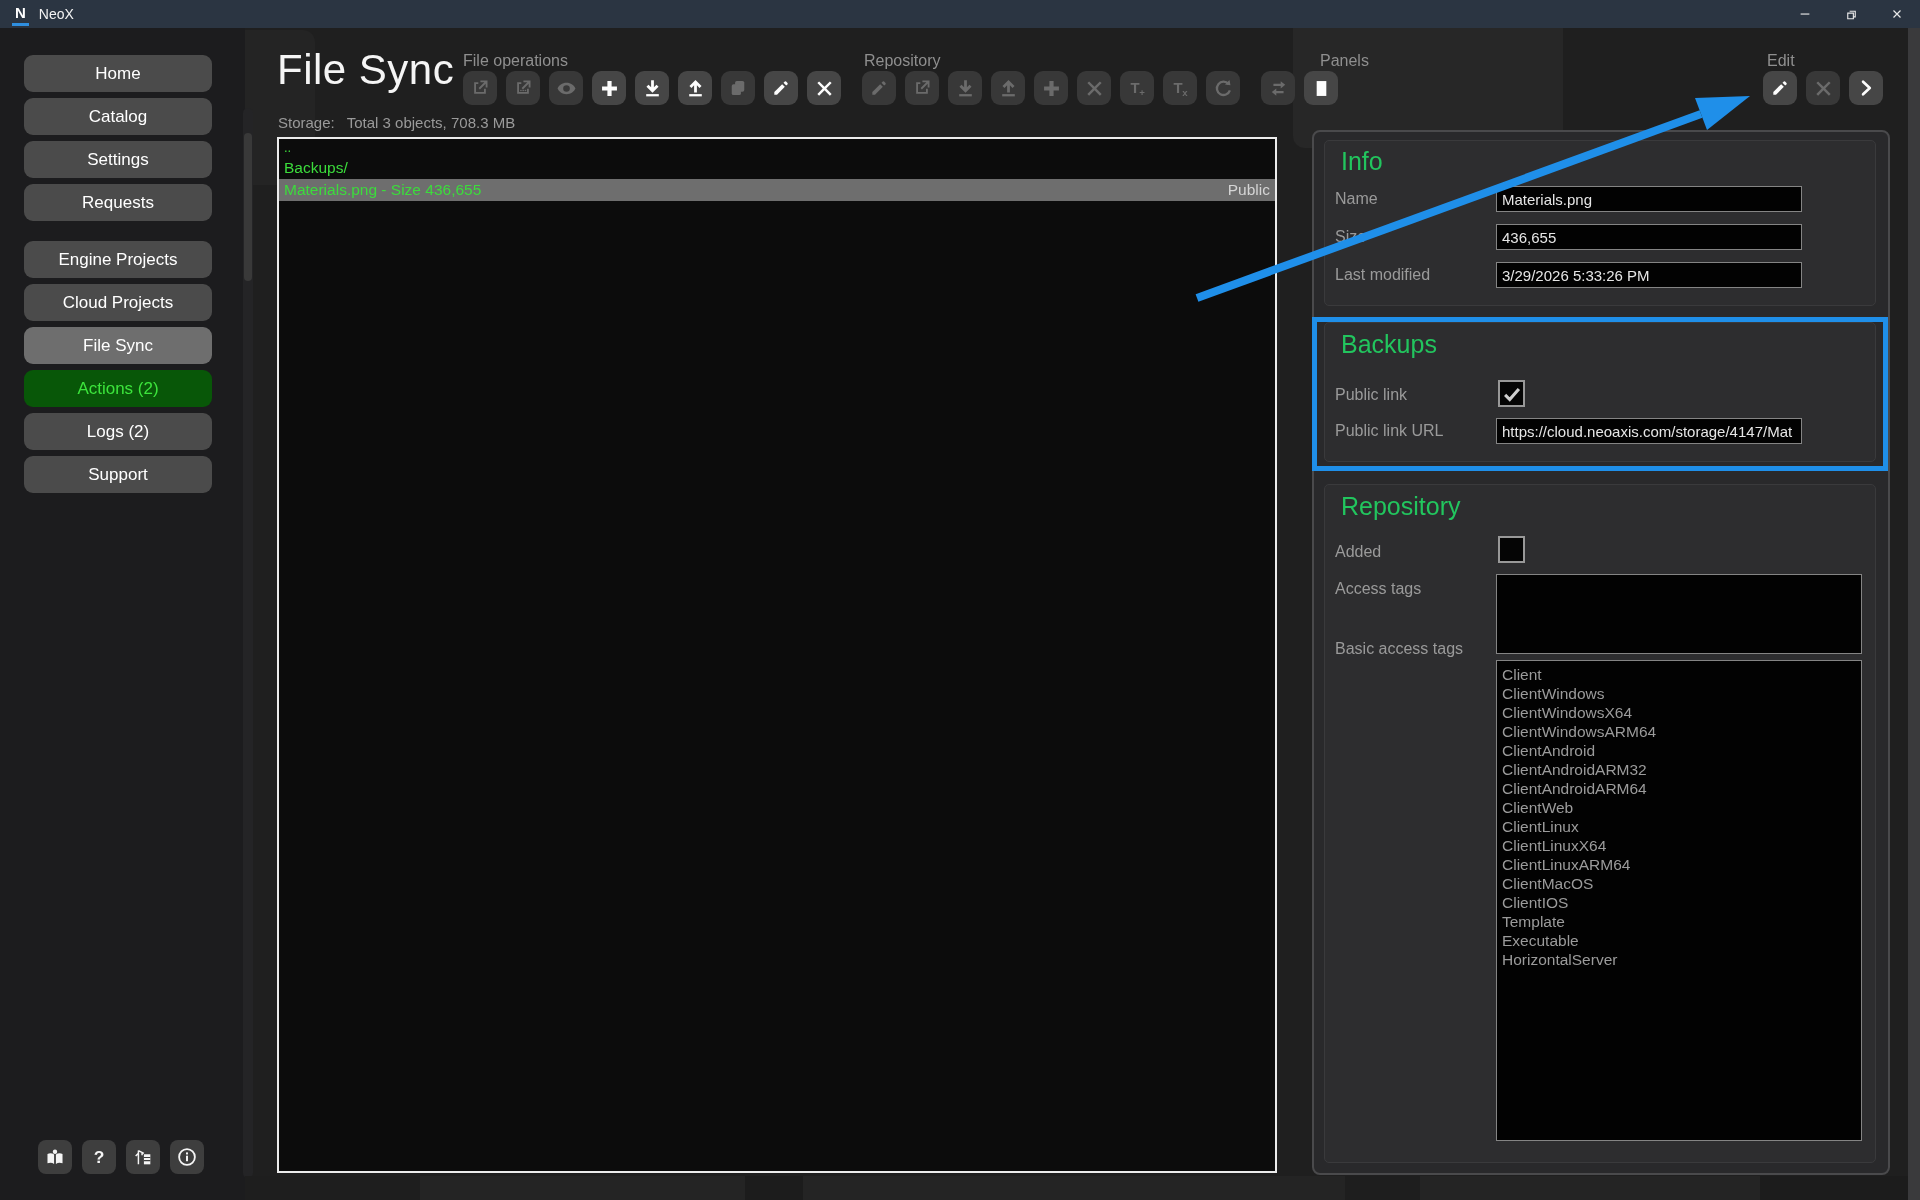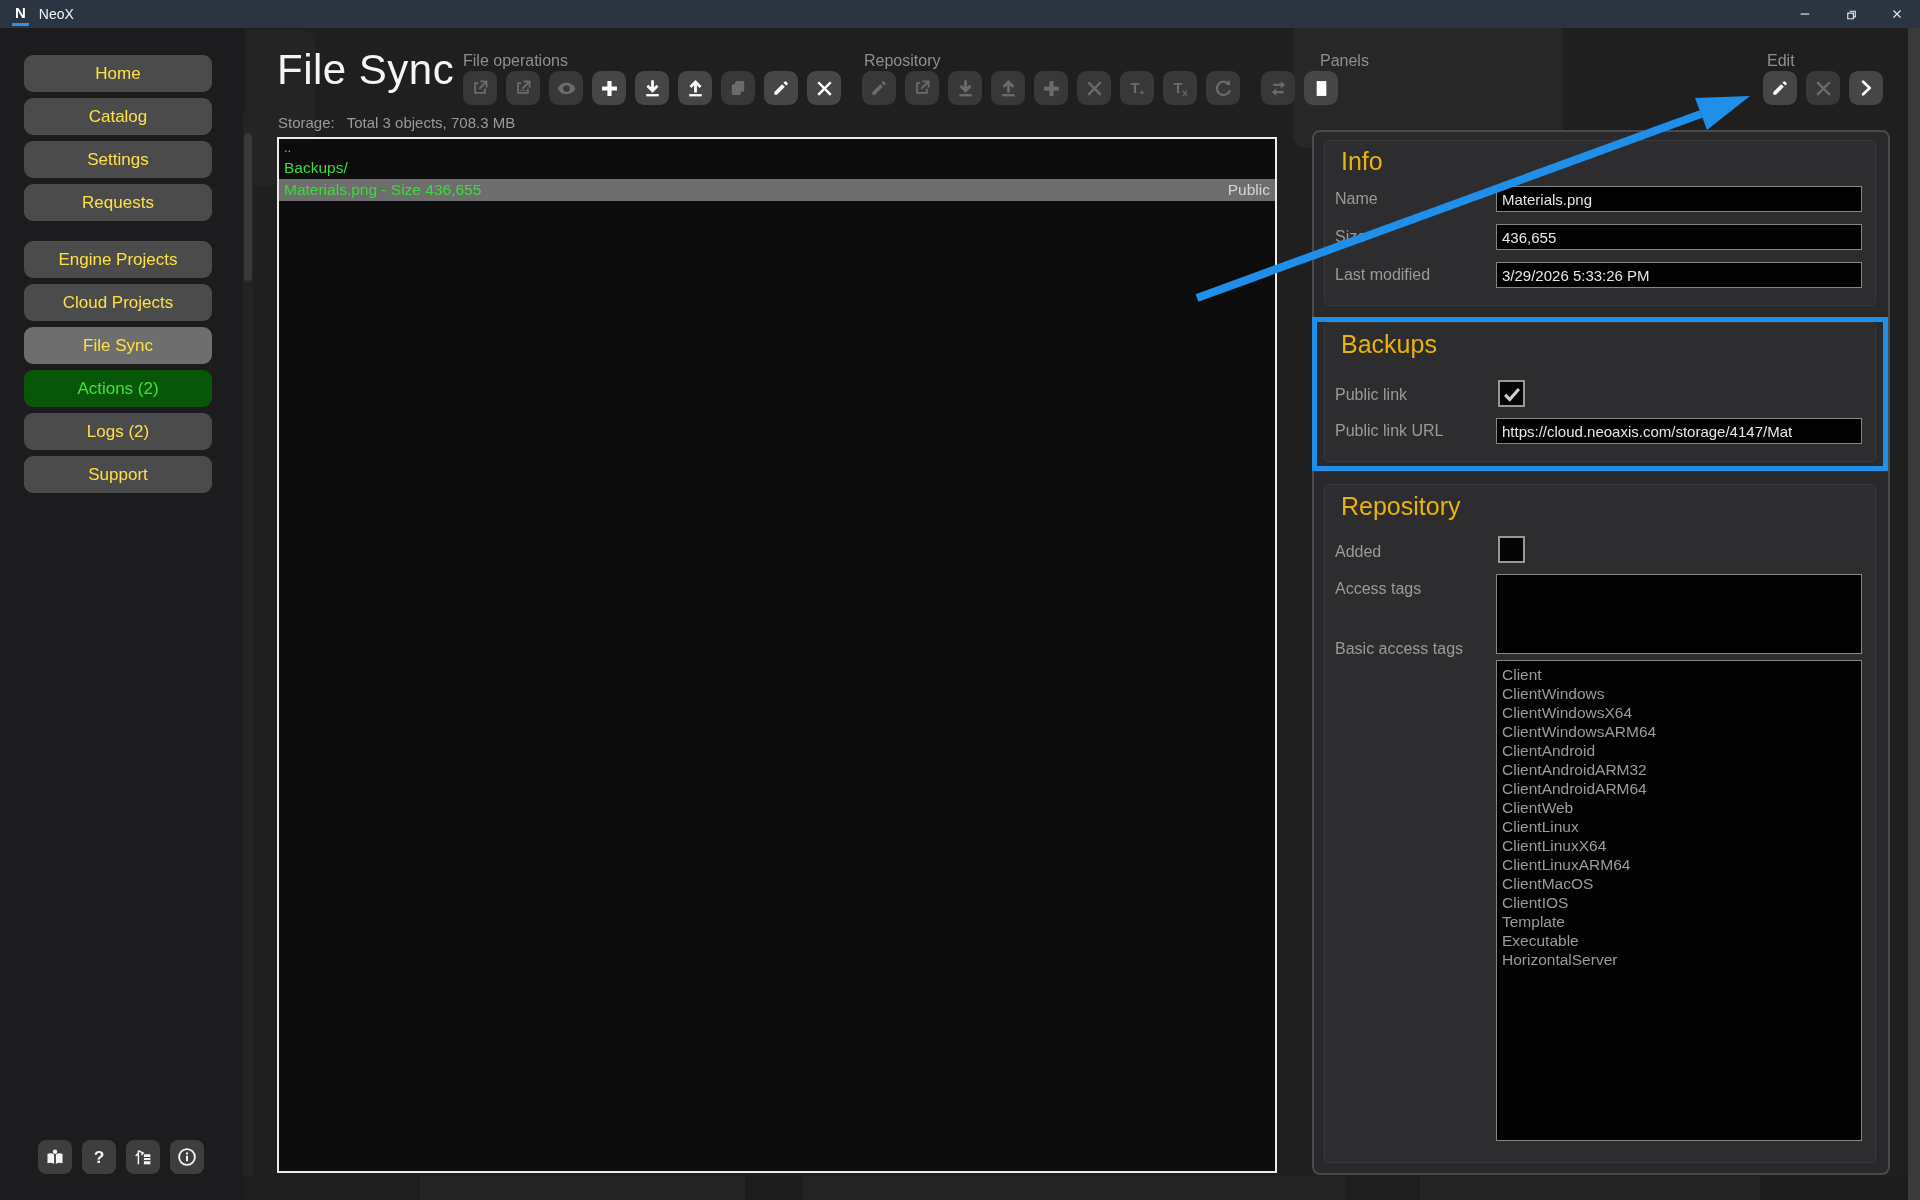--- a/index.html
+++ b/index.html
@@ -11,21 +11,21 @@
   .titlebar { position:absolute; left:0; top:0; width:1920px; height:28px; background:#2b3542; display:flex; align-items:center; }
   .logo { position:relative; margin-left:13px; color:#fff; font-size:15px; font-weight:bold; line-height:20px; padding:0 2px 3px 2px; }
   .logo::after { content:""; position:absolute; left:-1px; right:-1px; bottom:0; height:3px; background:#2f8fe0; }
   .app-title { margin-left:11px; color:#f2f2f2; font-size:14px; }
   .win-controls { margin-left:auto; display:flex; height:28px; }
   .win-btn { width:46px; height:28px; display:flex; align-items:center; justify-content:center; color:#e8e8e8; }
 
   
   .sidebar { position:absolute; left:0; top:28px; width:245px; height:1172px; background:#1c1c1e; }
   .side-nav { position:absolute; top:27px; left:0; width:245px; }
-  .side-btn { display:block; width:188px; height:37px; margin:0 0 6px 24px; border-radius:9px; background:#4b4b4b; color:#fde047; font-size:17px; text-align:center; line-height:37px; border:none; cursor:default; }
+  .side-btn { display:block; width:188px; height:37px; margin:0 0 6px 24px; border-radius:9px; background:#4b4b4b; color:#ffffff; font-size:17px; text-align:center; line-height:37px; border:none; cursor:default; }
   .side-gap { height:14px; }
   .side-btn.selected { background:#6e6e6e; }
   .side-btn.green { background:#085708; color:#3ce43c; }
   .side-scroll { position:absolute; left:243px; top:80px; width:10px; height:1070px; background:#242426; border-radius:5px; }
   .side-thumb { position:absolute; left:1px; top:25px; width:8px; height:148px; background:#393939; border-radius:4px; }
   .side-footer { position:absolute; left:38px; top:1112px; display:flex; gap:10px; }
   .foot-btn { width:34px; height:34px; border-radius:8px; background:#3e3e3e; color:#f5f5f5; display:flex; align-items:center; justify-content:center; }
 
   
   .deco { position:absolute; border-radius:12px; }
@@ -39,23 +39,23 @@
   .storage-line { position:absolute; left:278px; top:114px; color:#9a9a9a; font-size:15px; }
   .storage-line .val { margin-left:12px;text-align:center; }
   .file-list { position:absolute; left:277px; top:137px; width:1000px; height:1036px; background:#0c0c0c; border:2px solid #ececec; }
   .fl-row { position:relative; width:100%; color:#3cdc3c; font-size:15.5px; padding:1px 5px 2px 5px; line-height:19px; }
   .fl-row.sel { background:#6e6e6e; }
   .fl-badge { position:absolute; right:5px; top:1px; color:#d4d4d4; }
 
   
   .right-col { position:absolute; left:1312px; top:130px; width:578px; height:1045px; background:#29292b; border:2px solid #4a4a4c; border-radius:8px; }
   .section { position:absolute; left:1324px; width:552px; background:#2d2d2f; border:1px solid #3a3a3c; border-radius:5px; }
-  .sec-title { position:absolute; left:1341px; color:#eab308; font-size:25px; font-weight:300; }
+  .sec-title { position:absolute; left:1341px; color:#22c55e; font-size:25px; font-weight:300; }
   .f-label { position:absolute; left:1335px; color:#9a9a9a; font-size:16px; }
-  .f-input { position:absolute; left:1496px; width:366px; height:26px; background:#020202; border:1px solid #848484; color:#e6e6e6; font-size:15px; font-family:"Liberation Sans", sans-serif; padding:0 5px; }
+  .f-input { position:absolute; left:1496px; width:306px; height:26px; background:#020202; border:1px solid #848484; color:#e6e6e6; font-size:15px; font-family:"Liberation Sans", sans-serif; padding:0 5px; }
   .checkbox { position:absolute; left:1498px; width:27px; height:27px; background:#050505; border:2px solid #989898; display:flex; align-items:center; justify-content:center; }
   .textarea-box { position:absolute; left:1496px; width:366px; background:#020202; border:1px solid #848484; }
   .listbox { position:absolute; left:1496px; top:660px; width:366px; height:481px; background:#020202; border:1px solid #848484; padding:4px 0 0 5px; overflow:hidden; }
   .tag-item { color:#9b9b9b; font-size:15.5px; line-height:19px; }
 
   
   .ann-box { position:absolute; left:1312px; top:317px; width:576px; height:154px; border:5px solid #1f8fe9; z-index:40; }
   .ann-svg { position:absolute; left:0; top:0; z-index:41; pointer-events:none; }
 
   

